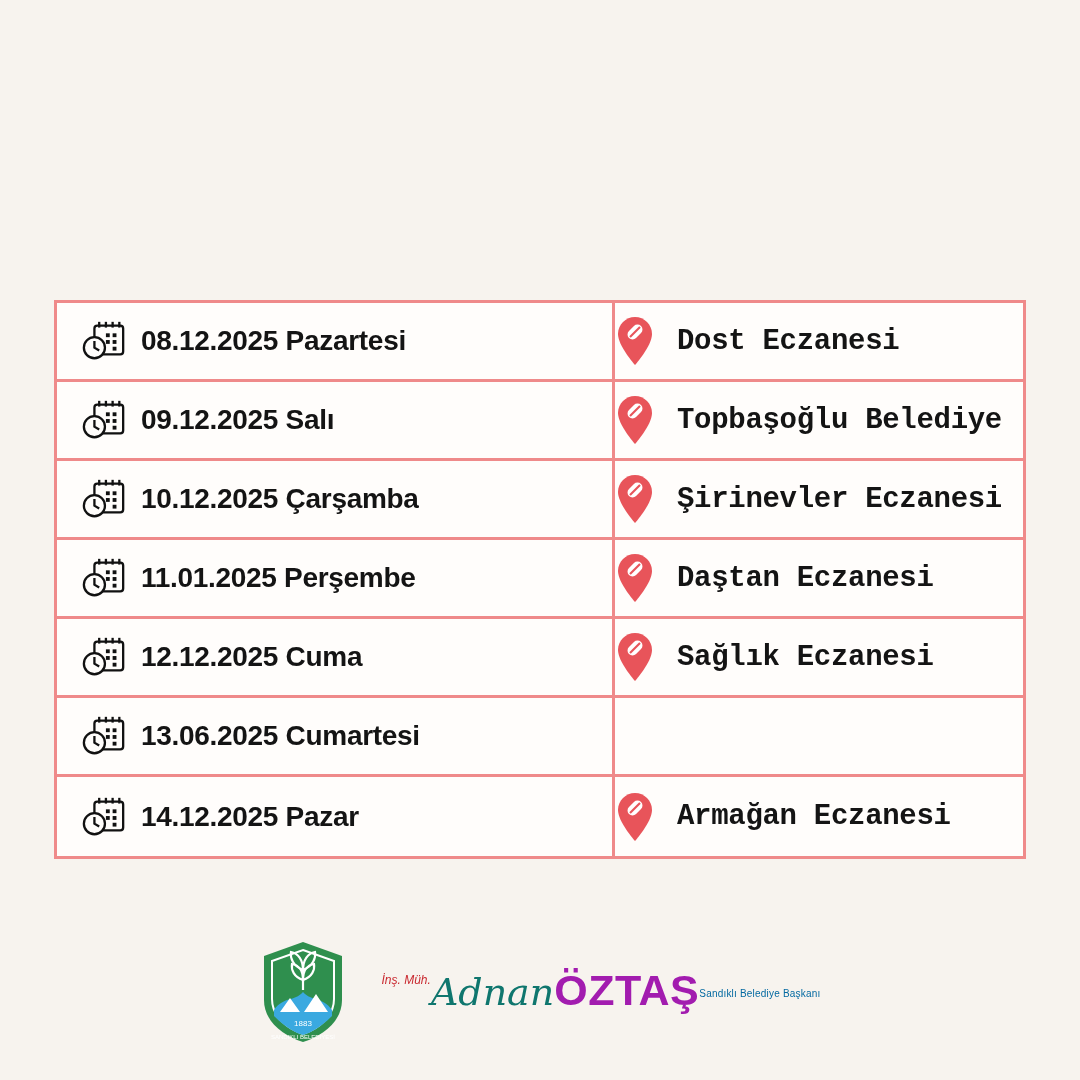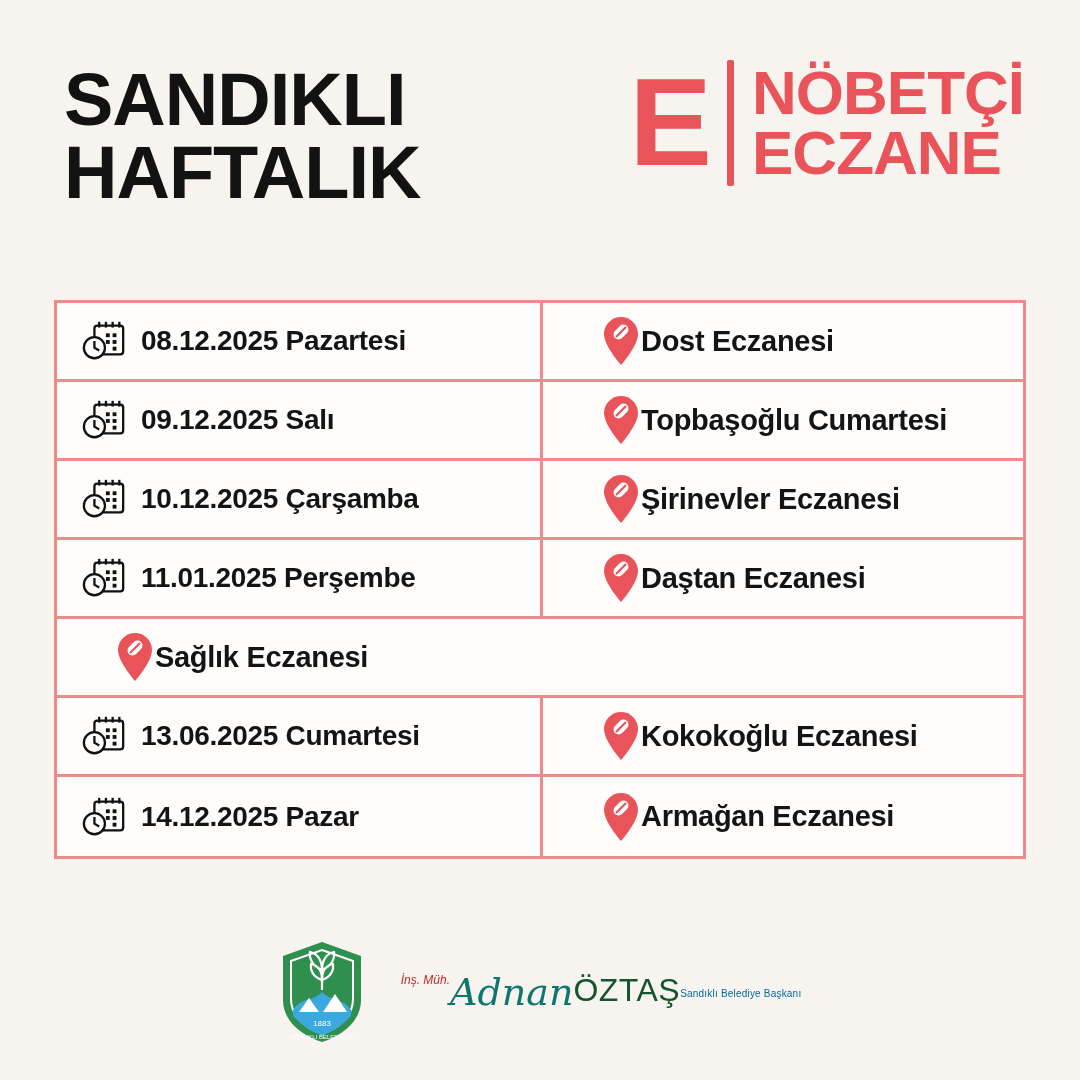--- a/index.html
+++ b/index.html
@@ -77,32 +77,33 @@
     border: 3px solid #ef8a8a;
     background: #fffdfb;
   }
   .row {
     display: flex;
     height: 79px;
     border-bottom: 3px solid #ef8a8a;
   }
   .row:last-child { border-bottom: none; }
   .cell-date {
-    width: 486px;
+    width: 558px;
     display: flex;
     align-items: center;
     gap: 14px;
     padding-left: 24px;
     border-right: 3px solid #ef8a8a;
   }
   .cell-name {
     flex: 1;
     display: flex;
     align-items: center;
-    padding-left: 58px;
+    gap: 22px;
+    font-family: Liberation Mono, monospace;
   }
   .date-text {
     font-size: 28px;
     font-weight: bold;
     color: #141414;
     letter-spacing: -0.3px;
     white-space: nowrap;
   }
   .pharmacy-text {
     font-size: 29px;
@@ -136,55 +137,40 @@
     margin-bottom: -4px;
   }
   .sig-script {
     font-family: "DejaVu Serif", serif;
     font-style: italic;
     font-size: 38px;
     color: #0f766e;
     line-height: 1;
   }
   .sig-name {
-    font-size: 32px;
-    font-weight: normal;
-    color: #14532d;
+    font-size: 43px;
+    font-weight: bold;
+    color: #a21caf;
     line-height: 1;
     letter-spacing: 0.5px;
     margin-top: -4px;
   }
   .sig-role {
     font-size: 10px;
     font-weight: normal;
     color: #0369a1;
     letter-spacing: 0.2px;
     margin-top: 2px;
   }
 </style>
 </head>
 <body>
 
 <div class="poster">
 
-  <div class="header">
-    <div class="title-left">
-      <span class="l1">SANDIKLI</span>
-      <span class="l2">HAFTALIK</span>
-    </div>
-
-    <div class="logo-block">
-      <div class="logo-e">E</div>
-      <div class="divider-bar"></div>
-      <div class="logo-words">
-        <span>NÖBETÇİ</span>
-        <span>ECZANE</span>
-      </div>
-    </div>
-  </div>
 
   <div class="table">
 
     <div class="row">
       <div class="cell-date">
         <span class="cal-icon">
           <svg viewBox="0 0 48 48" width="46" height="46">
             <g fill="none" stroke="#111" stroke-width="2.4">
               <rect x="14" y="8" width="30" height="30" rx="3"></rect>
               <line x1="19" y1="4" x2="19" y2="10"></line>
@@ -242,21 +228,21 @@
         <span class="date-text">09.12.2025 Salı</span>
       </div>
       <div class="cell-name">
         <span class="pin-icon">
           <svg viewBox="0 0 40 52" width="40" height="52">
             <path d="M20 2C10.6 2 3 9.6 3 19c0 12 17 31 17 31s17-19 17-31C37 9.6 29.4 2 20 2z" fill="#e8545a"></path>
             <rect x="11.5" y="12" width="17" height="10" rx="5" transform="rotate(-45 20 17)" fill="#fff"></rect>
             <line x1="15" y1="22" x2="25" y2="12" stroke="#e8545a" stroke-width="2.2"></line>
           </svg>
         </span>
-        <span class="pharmacy-text">Topbaşoğlu Cumartesi</span>
+        <span class="pharmacy-text">Topbaşoğlu Belediye</span>
       </div>
     </div>
 
     <div class="row">
       <div class="cell-date">
         <span class="cal-icon">
           <svg viewBox="0 0 48 48" width="46" height="46">
             <g fill="none" stroke="#111" stroke-width="2.4">
               <rect x="14" y="8" width="30" height="30" rx="3"></rect>
               <line x1="19" y1="4" x2="19" y2="10"></line>
@@ -319,20 +305,43 @@
             <path d="M20 2C10.6 2 3 9.6 3 19c0 12 17 31 17 31s17-19 17-31C37 9.6 29.4 2 20 2z" fill="#e8545a"></path>
             <rect x="11.5" y="12" width="17" height="10" rx="5" transform="rotate(-45 20 17)" fill="#fff"></rect>
             <line x1="15" y1="22" x2="25" y2="12" stroke="#e8545a" stroke-width="2.2"></line>
           </svg>
         </span>
         <span class="pharmacy-text">Daştan Eczanesi</span>
       </div>
     </div>
 
     <div class="row">
+      <div class="cell-date">
+        <span class="cal-icon">
+          <svg viewBox="0 0 48 48" width="46" height="46">
+            <g fill="none" stroke="#111" stroke-width="2.4">
+              <rect x="14" y="8" width="30" height="30" rx="3"></rect>
+              <line x1="19" y1="4" x2="19" y2="10"></line>
+                <line x1="26" y1="4" x2="26" y2="10"></line>
+              <line x1="33" y1="4" x2="33" y2="10"></line>
+                <line x1="40" y1="4" x2="40" y2="10"></line>
+              <circle cx="14" cy="31" r="11" fill="#fffdfb"></circle>
+              <path d="M14 24v7l5 3"></path>
+            </g>
+            <g fill="#111">
+              <rect x="26" y="16" width="4" height="4"></rect>
+                <rect x="33" y="16" width="4" height="4"></rect>
+              <rect x="26" y="23" width="4" height="4"></rect>
+                <rect x="33" y="23" width="4" height="4"></rect>
+              <rect x="33" y="30" width="4" height="4"></rect>
+            </g>
+          </svg>
+        </span>
+        <span class="date-text">12.12.2025 Cuma</span>
+      </div>
       <div class="cell-name">
         <span class="pin-icon">
           <svg viewBox="0 0 40 52" width="40" height="52">
             <path d="M20 2C10.6 2 3 9.6 3 19c0 12 17 31 17 31s17-19 17-31C37 9.6 29.4 2 20 2z" fill="#e8545a"></path>
             <rect x="11.5" y="12" width="17" height="10" rx="5" transform="rotate(-45 20 17)" fill="#fff"></rect>
             <line x1="15" y1="22" x2="25" y2="12" stroke="#e8545a" stroke-width="2.2"></line>
           </svg>
         </span>
         <span class="pharmacy-text">Sağlık Eczanesi</span>
       </div>
@@ -354,30 +363,20 @@
             <g fill="#111">
               <rect x="26" y="16" width="4" height="4"></rect>
                 <rect x="33" y="16" width="4" height="4"></rect>
               <rect x="26" y="23" width="4" height="4"></rect>
                 <rect x="33" y="23" width="4" height="4"></rect>
               <rect x="33" y="30" width="4" height="4"></rect>
             </g>
           </svg>
         </span>
         <span class="date-text">13.06.2025 Cumartesi</span>
-      </div>
-      <div class="cell-name">
-        <span class="pin-icon">
-          <svg viewBox="0 0 40 52" width="40" height="52">
-            <path d="M20 2C10.6 2 3 9.6 3 19c0 12 17 31 17 31s17-19 17-31C37 9.6 29.4 2 20 2z" fill="#e8545a"></path>
-            <rect x="11.5" y="12" width="17" height="10" rx="5" transform="rotate(-45 20 17)" fill="#fff"></rect>
-            <line x1="15" y1="22" x2="25" y2="12" stroke="#e8545a" stroke-width="2.2"></line>
-          </svg>
-        </span>
-        <span class="pharmacy-text">Kokokoğlu  Eczanesi</span>
       </div>
     </div>
 
     <div class="row">
       <div class="cell-date">
         <span class="cal-icon">
           <svg viewBox="0 0 48 48" width="46" height="46">
             <g fill="none" stroke="#111" stroke-width="2.4">
               <rect x="14" y="8" width="30" height="30" rx="3"></rect>
               <line x1="19" y1="4" x2="19" y2="10"></line>

